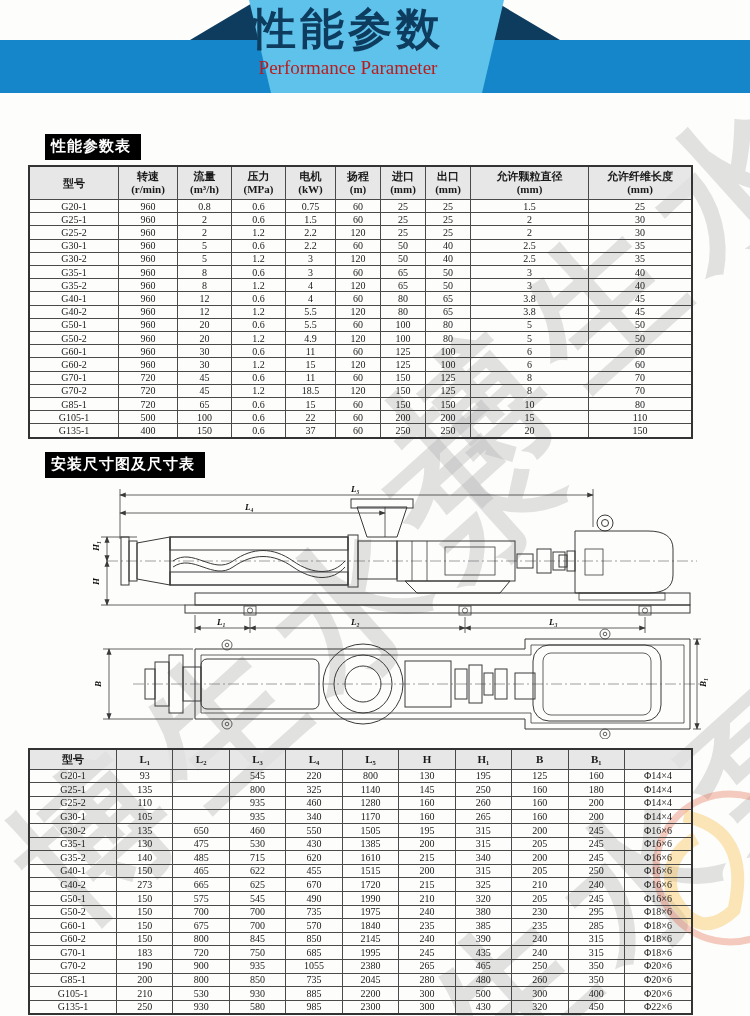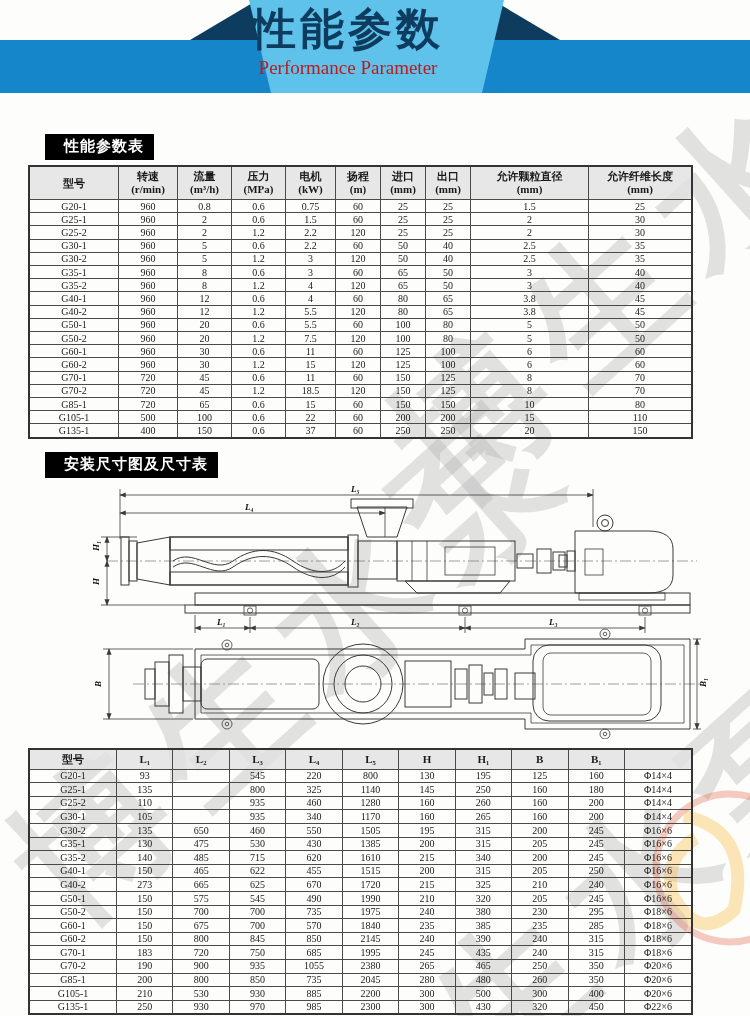--- a/index.html
+++ b/index.html
@@ -19,21 +19,21 @@
   
   .banner{position:relative;width:696px;height:96px;}
   .banner-title{position:absolute;top:4px;left:0;right:0;text-align:center;
      font-family:"DejaVu Sans",sans-serif;font-weight:bold;font-size:44px;letter-spacing:4px;
      color:#0d3c5f;line-height:50px;}
   .banner-sub{position:absolute;top:57px;left:0;right:0;text-align:center;
      font-family:"Liberation Serif",serif;font-size:19px;color:#b91c1c;}
   
   .sec-title{display:inline-block;margin:0 0 0 45px;background:#000;color:#fff;
      font-family:"Liberation Sans",sans-serif;font-weight:bold;font-size:15px;
-     padding:3px 10px 4px 19px;letter-spacing:1px;}
+     padding:3px 10px 4px 6px;letter-spacing:1px;}
   .t1-wrap{margin-top:38px;}
   .t2-wrap{margin-top:13px;}
   
   table{border-collapse:collapse;table-layout:fixed;margin:5px 0 0 45px;width:665px;
         background:transparent;}
   th,td{border:1px solid #4a4a4a;text-align:center;vertical-align:middle;
         font-family:"Liberation Serif",serif;padding:0;}
   table{border:2px solid #333;margin-left:28px;}
   th{font-size:11px;font-weight:bold;background:rgba(225,225,225,0.8);line-height:13px;padding:3px 0;}
   th div:empty{display:none;}
@@ -249,21 +249,21 @@
             <td>100</td>
             <td>80</td>
             <td>5</td>
             <td>50</td>
           </tr>
           <tr>
             <td>G50-2</td>
             <td>960</td>
             <td>20</td>
             <td>1.2</td>
-            <td>7.5</td>
+            <td>4.9</td>
             <td>120</td>
             <td>100</td>
             <td>80</td>
             <td>5</td>
             <td>50</td>
           </tr>
           <tr>
             <td>G60-1</td>
             <td>960</td>
             <td>30</td>
@@ -726,21 +726,21 @@
             <td>300</td>
             <td>500</td>
             <td>300</td>
             <td>400</td>
             <td>Φ20×6</td>
           </tr>
           <tr>
             <td>G135-1</td>
             <td>250</td>
             <td>930</td>
-            <td>970</td>
+            <td>580</td>
             <td>985</td>
             <td>2300</td>
             <td>300</td>
             <td>430</td>
             <td>320</td>
             <td>450</td>
             <td>Φ22×6</td>
           </tr>
         </tbody>
       </table>

